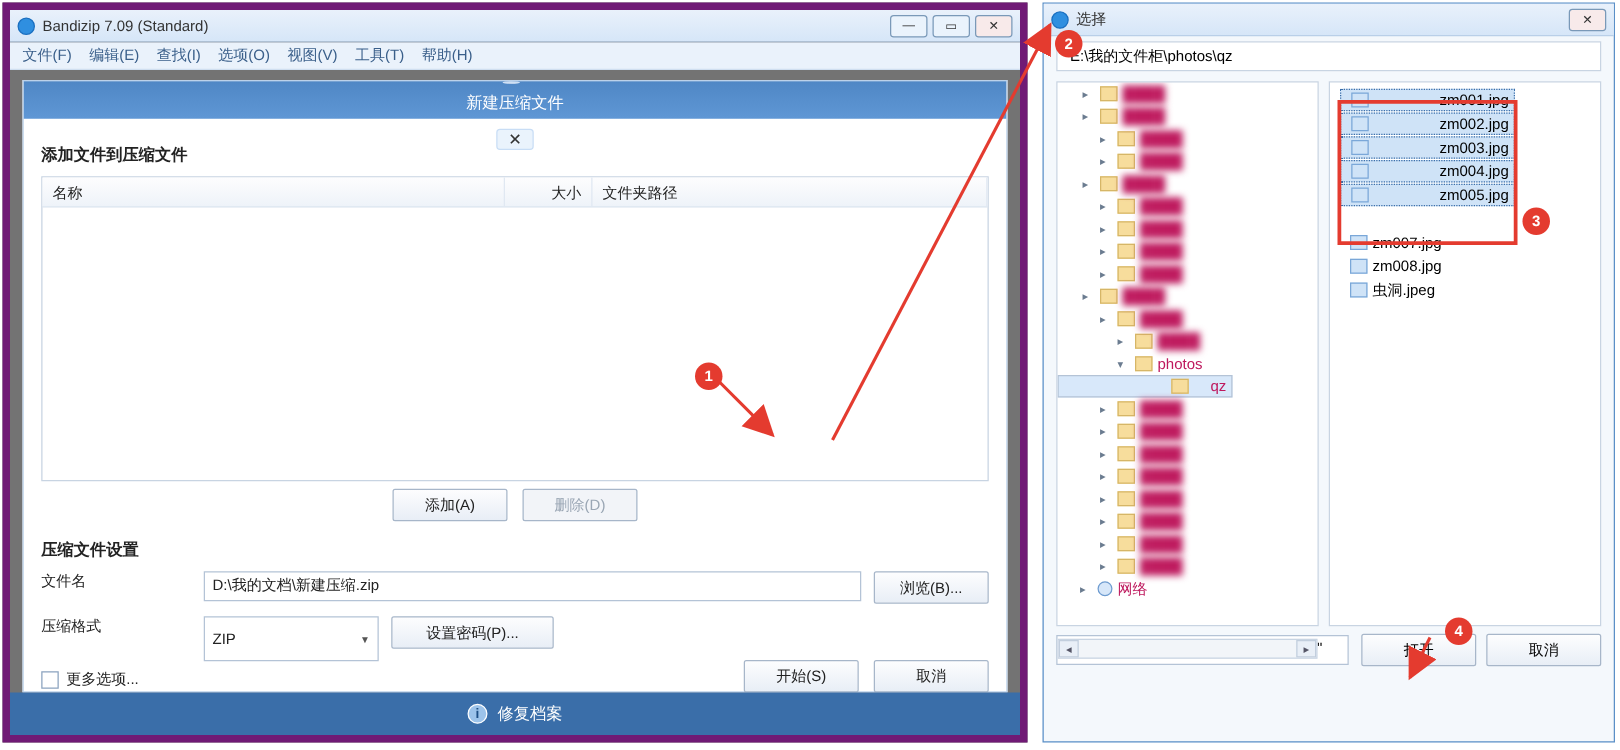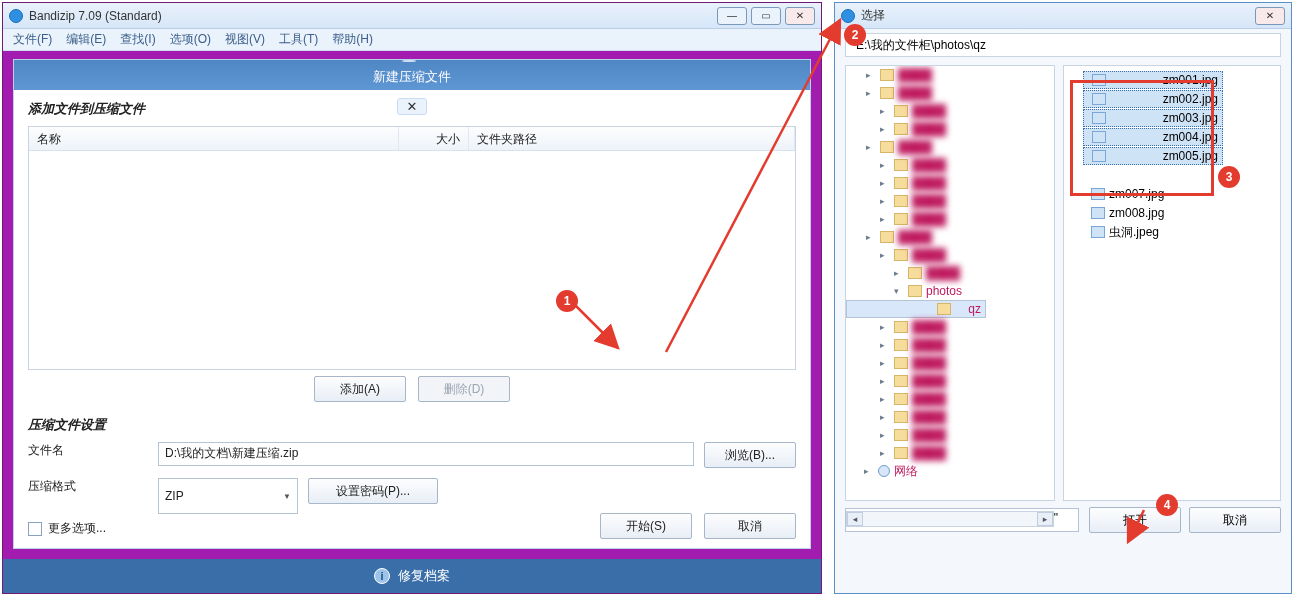--- a/index.html
+++ b/index.html
@@ -1,32 +1,32 @@
 <!DOCTYPE html>
 <html><head>
 <meta charset="utf-8">
 <style>
   * { box-sizing: border-box; margin: 0; padding: 0; font-family: "Microsoft YaHei", "Segoe UI", Tahoma, sans-serif; }
   body { background: #fff; width: 1296px; height: 600px; position: relative; overflow: hidden; }
 
   
-  .win-left { position: absolute; left: 2px; top: 2px; width: 820px; height: 592px; border: 1px solid #701a75; background: #a21caf; }
+  .win-left { position: absolute; left: 2px; top: 2px; width: 820px; height: 592px; border: 6px solid #701a75; background: #737373; }
   .titlebar { height: 26px; background: linear-gradient(#e9f1fb,#d6e6f8); border-bottom: 1px solid #b9cfe8; display: flex; align-items: center; padding: 0 6px; font-size: 12px; color: #333; }
   .titlebar .spacer { flex: 1; }
   .winbtn { width: 30px; height: 18px; border: 1px solid #7a99b8; border-radius: 3px; margin-left: 4px; display: flex; align-items: center; justify-content: center; font-size: 10px; background: #eaf3fc; }
   .winbtn:last-child { background: #f8eaea; }
   .menubar { height: 22px; display: flex; align-items: center; gap: 14px; padding: 0 10px; font-size: 12px; color: #3a5f8a; background: #eaf2fb; border-bottom: 1px solid #d0dff0; }
 
   
   .inner-panel { position: absolute; left: 10px; top: 56px; right: 10px; height: 490px; border: 1px solid #bcd2ea; background: #fff; }
   .inner-title { height: 30px; background: linear-gradient(#4f87c5,#5f97d5); color: #fff; font-size: 13px; display: flex; align-items: center; padding: 0 8px; gap: 6px; flex-direction: column; }
   .inner-title .spacer { flex: 1; }
   .inner-title .close { width: 30px; height: 18px; border: 1px solid #c8ddf5; border-radius: 3px; background: #eaf3fc; color: #333; display:flex;align-items:center;justify-content:center; }
   .inner-body { padding: 10px 14px 14px; font-size: 12px; color: #222; }
-  .subhead { font-size: 13px; font-weight: bold; margin: 0 0 8px; font-style: italic; }
+  .subhead { font-size: 13px; font-weight: bold; margin: 10px 0 8px; }
   .filelist { border: 1px solid #c8d4e2; background: #fff; height: 244px; }
   .filelist-header { display: flex; height: 24px; border-bottom: 1px solid #d8e2ee; background: linear-gradient(#fdfdfe,#eef3f9); font-size: 12px; }
   .filelist-header div { border-right: 1px solid #e0e8f2; padding: 4px 8px; }
   .fh-name { width: 370px; } .fh-size { width: 70px; text-align:right; } .fh-path { flex:1; }
   .filelist-body { flex:1; }
   .btnrow { display:flex; justify-content:center; gap: 12px; margin-top: 6px; }
   .btn { min-width: 92px; height: 26px; border: 1px solid #a7b6c9; background: linear-gradient(#fdfdfe,#e8eef6); font-size: 12px; display:flex; align-items:center; justify-content:center; border-radius: 2px; }
   .btn.disabled { color:#9aa6b4; background:#f2f4f8; }
   .settings { margin-top: 14px; }
   .settings .row { display:flex; align-items:flex-start; height: 30px; gap: 10px; margin-top: 6px; }
@@ -39,21 +39,21 @@
 
   
   .bottombar { position:absolute; left:0; right:0; bottom:0; height:34px; background:#3a6ea9; color:#fff; display:flex; align-items:center; justify-content:center; gap:8px; font-size:13px; }
   .info-icon { width:16px; height:16px; border-radius:50%; background:#9cc3ea; border:1px solid #fff; display:flex; align-items:center; justify-content:center; color:#1d4f85; font-weight:bold; font-size:11px; }
 
   
   .win-right { position:absolute; left: 834px; top: 2px; width: 458px; height: 592px; border:1px solid #5a8fc7; background:#f4f8fc; }
   .pathbar { height: 24px; display:flex; align-items:center; padding:0 10px; font-size:12px; background:#fff; border-bottom:1px solid #d8e2ee; margin:4px 10px 0; border:1px solid #c8d4e2; }
   .browser { display:flex; gap:8px; padding:8px 10px 6px; }
   .treepane { width: 210px; height: 436px; border:1px solid #c8d4e2; background:#fff; overflow:auto; font-size:12px; }
-  .filepane { flex:1; height:436px; border:1px solid #c8d4e2; background:#fff; font-size:12px; padding: 4px 19px; overflow:auto; }
+  .filepane { flex:1; height:436px; border:1px solid #c8d4e2; background:#fff; font-size:12px; padding: 4px 8px; overflow:auto; }
   .tree-item, .file-item { display:flex; align-items:center; height:18px; padding:0 4px 0 8px; gap:4px; white-space:nowrap; }
   .tree-item .arrow { width:10px; color:#6b7c90; font-size:9px; display:inline-block; }
   .tree-item .fld { width:14px; height:12px; background:#f7dd9c; border:1px solid #d6b667; }
   .tree-item .label { color:#be185d; }
   .tree-item.sel { background:#d8e8fa; }
   .tree-item.net .fld { background:#d7e7f9; border-color:#6e9cd0; border-radius:50%; width:12px; height:12px; }
   .file-item .ico { width:14px; height:12px; background:#cfe3f7; border:1px solid #7aa7d8; }
   .file-item.sel { background:#cfe3f7; border:1px dotted #3a6ea9; }
   .filepane .file-item { margin:1px 0; }
 

